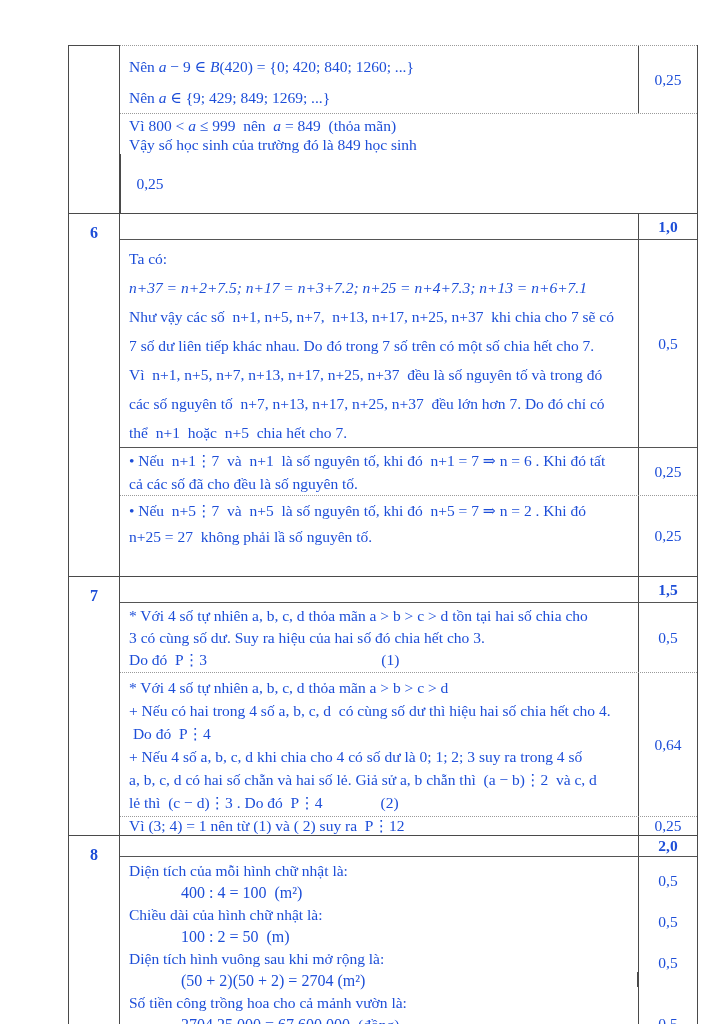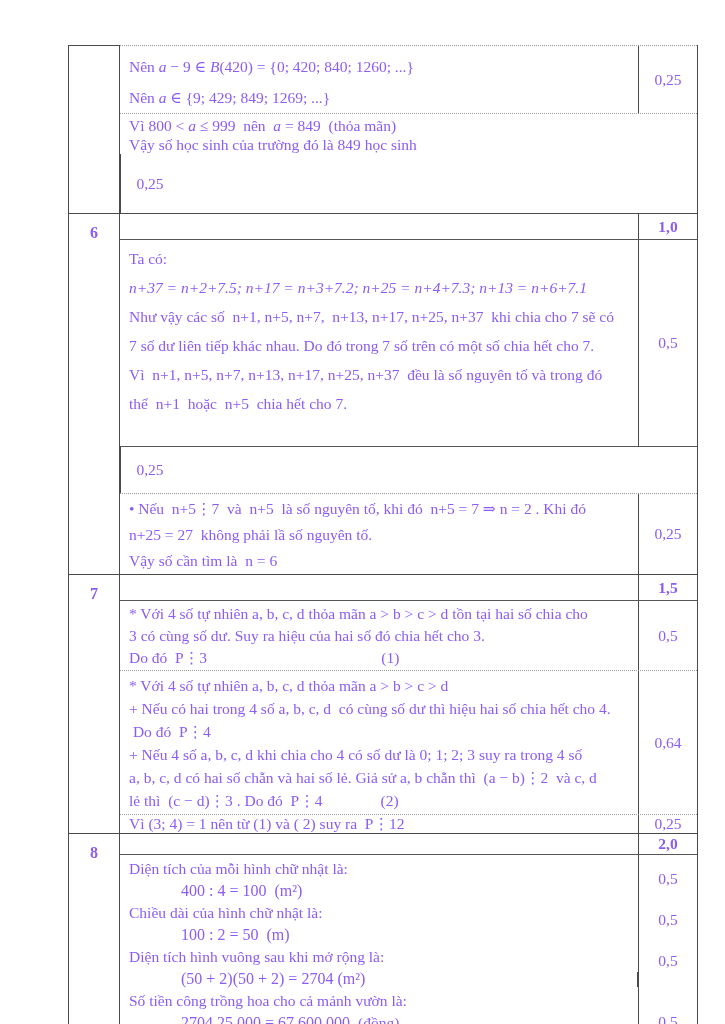--- a/index.html
+++ b/index.html
@@ -1,21 +1,21 @@
 <!DOCTYPE html>
 <html><head>
 <meta charset="utf-8">
 <title>Document</title>
 <style>
   * { margin:0; padding:0; box-sizing:border-box; }
   html,body { background:#ffffff; }
   .page {
     position:relative; width:725px; height:1024px; background:#ffffff;
     font-family:"Liberation Serif","DejaVu Serif",serif;
-    color:#8b5cf6; font-size:15.5px; overflow:hidden;
+    color:#1d4ed8; font-size:15.5px; overflow:hidden;
   }
   .tbl {
     position:absolute; left:68px; top:45px; width:630px;
     border-left:1px solid #4a4a4a; border-right:1px solid #4a4a4a;
   }
   .section { display:flex; border-top:1px solid #4a4a4a; }
   .section.s0 { border-top:none; }
   .s0 .num { border-top:1px solid #4a4a4a; }
   .s0 .body { border-top:1px dotted #9a9a9a; }
   .num {
@@ -89,32 +89,36 @@
           <div class="cell"></div>
           <div class="pts">1,0</div>
         </div>
         <div class="row r61 sep-s">
           <div class="cell">
               <div class="line"><span>Ta có:</span></div>
               <div class="line"><span class="m">n+37 = n+2+7.5; n+17 = n+3+7.2; n+25 = n+4+7.3; n+13 = n+6+7.1</span></div>
               <div class="line"><span>Như vậy các số  n+1, n+5, n+7,  n+13, n+17, n+25, n+37  khi chia cho 7 sẽ có</span></div>
               <div class="line"><span>7 số dư liên tiếp khác nhau. Do đó trong 7 số trên có một số chia hết cho 7.</span></div>
               <div class="line"><span>Vì  n+1, n+5, n+7, n+13, n+17, n+25, n+37  đều là số nguyên tố và trong đó</span></div>
+              <div class="line"><span>các số nguyên tố  n+7, n+13, n+17, n+25, n+37  đều lớn hơn 7. Do đó chỉ có</span></div>
               <div class="line"><span>thể  n+1  hoặc  n+5  chia hết cho 7.</span></div>
             </div>
           <div class="pts">0,5</div>
         </div>
         <div class="row r62 sep-s">
+          <div class="cell">
+              <div class="line"><span>• Nếu  n+1⋮7  và  n+1  là số nguyên tố, khi đó  n+1 = 7 ⇒ n = 6 . Khi đó tất</span></div>
+              <div class="line"><span>cả các số đã cho đều là số nguyên tố.</span></div>
+            </div>
           <div class="pts">0,25</div>
         </div>
         <div class="row r63 sep-d">
           <div class="cell">
               <div class="line"><span>• Nếu  n+5⋮7  và  n+5  là số nguyên tố, khi đó  n+5 = 7 ⇒ n = 2 . Khi đó</span></div>
               <div class="line"><span>n+25 = 27  không phải lầ số nguyên tố.</span></div>
-              <div class="line"><span>Vậy số cần tìm là  n = 6</span></div>
             </div>
           <div class="pts">0,25</div>
         </div>
       </div>
     </div>
 
     <div class="section s2">
       <div class="num">7</div>
       <div class="body">
         <div class="row hdr h7">

